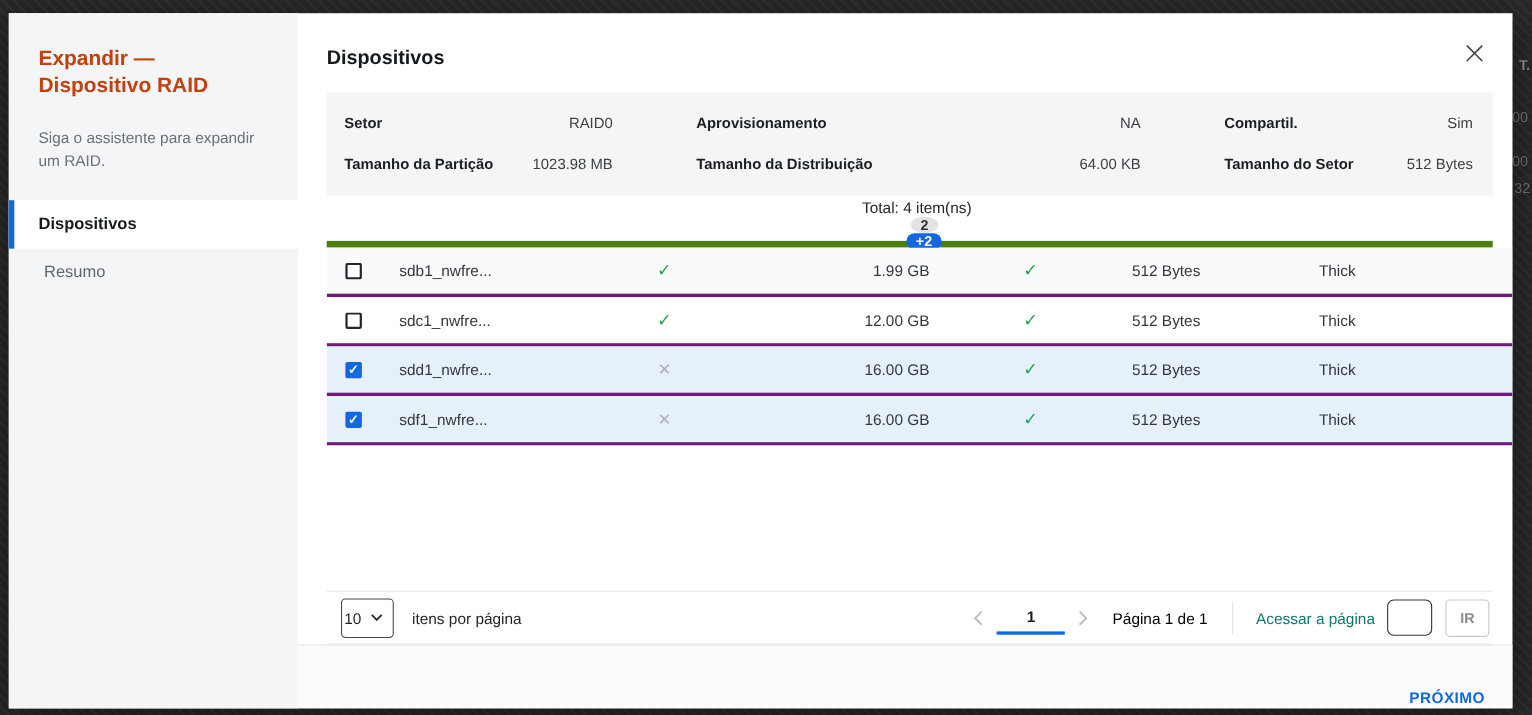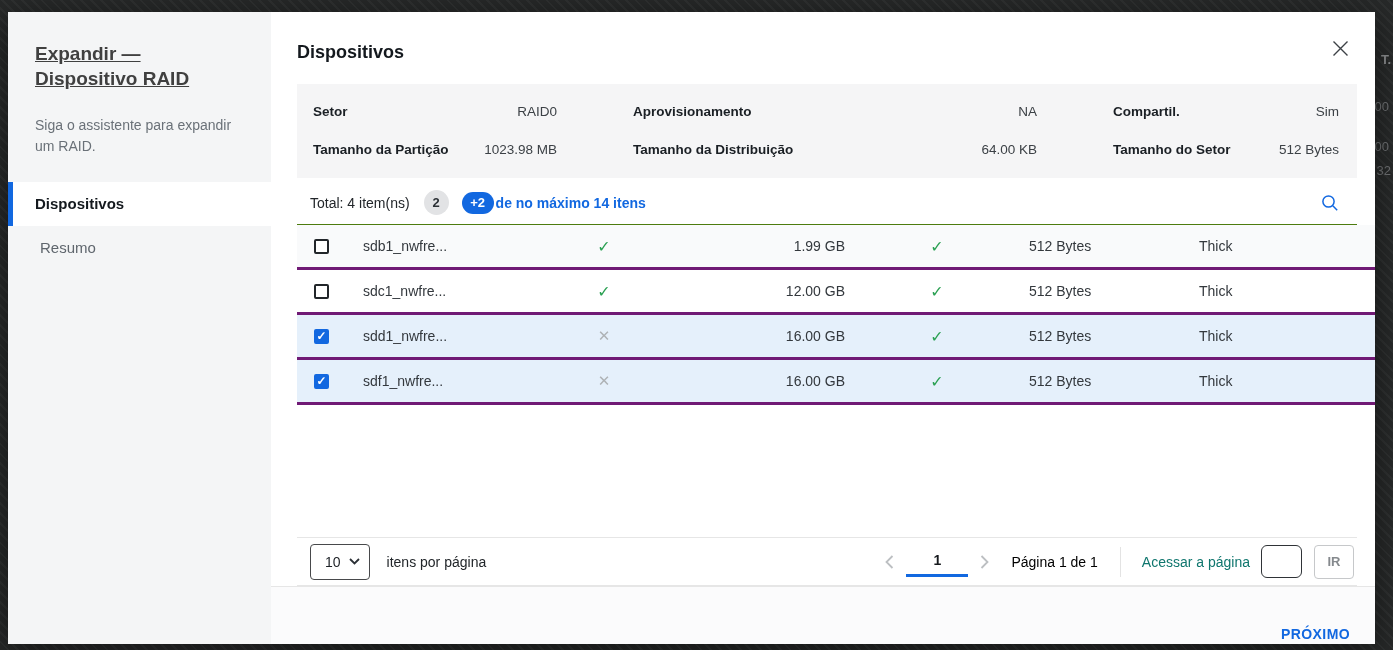--- a/index.html
+++ b/index.html
@@ -18,22 +18,22 @@
   .frag-3 { top:163px; right:2px; }
 
   
   .modal {
     position:absolute; left:8px; top:12px; width:1367px; height:632px;
     background:#fff; display:flex; box-shadow:0 6px 30px rgba(0,0,0,.5);
   }
 
   
   .wizard { width:263px; background:#f4f5f6; flex-shrink:0; display:flex; flex-direction:column; }
-  .wizard-title { font-size:19px; font-weight:bold; color:#404040; line-height:1.3;
-    padding:30px 26px 0 27px;text-decoration:underline; }
+  .wizard-title { font-size:19px; font-weight:bold; color:#c2410c; line-height:1.3;
+    padding:30px 26px 0 27px; }
   .wizard-subtitle { font-size:14px; color:#6a7178; line-height:1.45; padding:24px 34px 0 27px; }
   .wizard-steps { margin-top:26px; }
   .wizard-step { height:44px; display:flex; align-items:center; padding-left:27px;
     font-size:15px; color:#5f666d; cursor:pointer; border-left:5px solid transparent; }
   .wizard-step.active { background:#fff; border-left-color:var(--accent,#1268e0);
     color:#14191e; font-weight:bold; padding-left:22px; }
 
   
   .main { flex:1; display:flex; flex-direction:column; min-width:0; overflow:hidden; position:relative; }
   .main-inner { flex:1; display:flex; flex-direction:column; padding:0 18px 0 26px; min-height:0; }
@@ -49,21 +49,21 @@
     align-items:center; height:38px; }
   .sum-cell { display:flex; justify-content:space-between; align-items:center; }
   .sum-cell.c1 { grid-column:1; }
   .sum-cell.c2 { grid-column:3; }
   .sum-cell.c3 { grid-column:5; }
   .sum-label { font-size:13.5px; font-weight:bold; color:#1a1f24; white-space:nowrap; }
   .sum-value { font-size:13.5px; color:#3c4146; white-space:nowrap; padding-left:14px; }
 
   
   .toolbar { display:flex; align-items:center; height:44px; margin-top:3px;
-    border-bottom:1px solid #4d7c0f; padding-left:13px; }
+    border-bottom:6px solid #4d7c0f; padding-left:13px;flex-direction:column; }
   .total-text { font-size:14px; color:#22262a; }
   .count-badge { width:25px; height:25px; border-radius:50%; background:#e2e3e5; color:#2c3136;
     font-size:13px; font-weight:bold; display:flex; align-items:center; justify-content:center;
     margin-left:14px; }
   .added-badge { min-width:32px; height:22px; border-radius:12px; background:var(--accent,#1268e0);
     color:#fff; font-size:13px; font-weight:bold; display:flex; align-items:center;
     justify-content:center; padding:0 8px; margin-left:13px; }
   .max-text { font-size:14px; font-weight:bold; color:var(--accent,#1268e0); margin-left:2px; }
   .toolbar-spacer { flex:1; }
   .search-btn { background:none; border:none; cursor:pointer; padding:4px; line-height:0; margin-right:14px; }
@@ -91,21 +91,21 @@
   .checkbox.checked::after { content:"✓"; color:#fff; font-size:12px; font-weight:bold; line-height:1; }
   .state-icon.yes { color:var(--green,#2aa052); font-size:16px; }
   .state-icon.no  { color:#aeb2b5; font-size:15px; }
 
   .flex-fill { flex:1; }
 
   
   .pagebar { height:49px; border-top:1px solid #e6e6e6; border-bottom:1px solid #e6e6e6;
     display:flex; align-items:center; padding-left:13px; }
   .page-size { display:flex; align-items:center; border:1px solid #47494b; border-radius:4px;
-    height:36px; padding:0 9px 0 14px; cursor:pointer; background:#fff; gap:8px; }
+    height:36px; padding:0 9px 0 2px; cursor:pointer; background:#fff; gap:8px; }
   .page-size-value { font-size:14px; color:#1d2126; }
   .page-size-label { font-size:14px; color:#22262a; margin-left:17px; }
   .pager { margin-left:auto; display:flex; align-items:center; }
   .pg-arrow { background:none; border:none; cursor:pointer; padding:6px; line-height:0; }
   .pg-current { width:62px; text-align:center; font-size:14px; font-weight:bold; color:#16191d;
     border-bottom:3px solid var(--accent,#1268e0); padding-bottom:6px; margin:0 6px;
     transform:translateY(3px); }
   .pg-info { font-size:14px; color:#000000; margin:0 22px 0 16px; }
   .pg-divider { width:1px; height:30px; background:#e3e3e3; }
   .goto-label { font-size:14px; color:#0f766e; margin-left:21px; }

